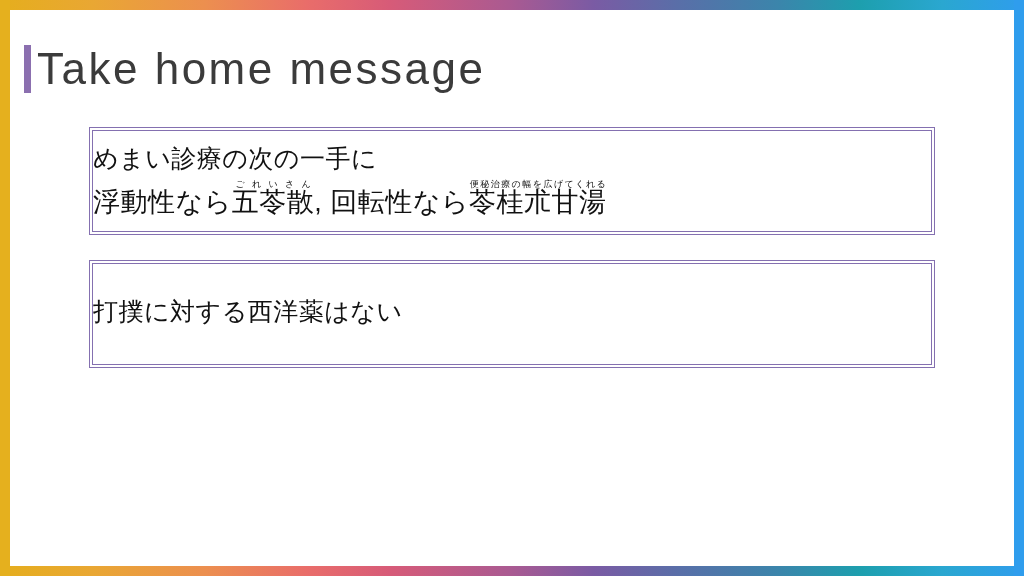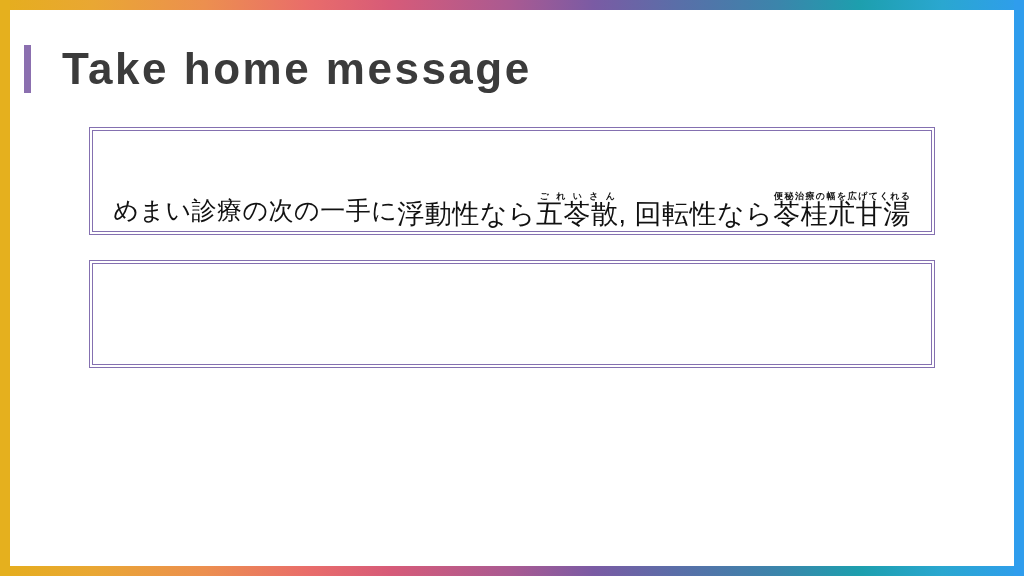--- a/index.html
+++ b/index.html
@@ -82,47 +82,46 @@
   }
   .title-accent {
     width: 7px;
     height: 48px;
     background: #8b6faf;
     margin-right: 6px;
     flex: none;
   }
   .title-text {
     font-size: 44px;
-    font-weight: 700;
+    font-weight: 400;
     color: #3b3b3b;
     letter-spacing: 2.5px;
     line-height: 1;
     white-space: nowrap;
-    margin-left: 25px;
   }
 
   
   .boxes {
     position: absolute;
     left: 92px;
     top: 130px;
     width: 840px;
   }
 
   .msg-box {
     box-sizing: border-box;
     width: 840px;
     height: 102px;
     background: #ffffff;
     border: 1px solid #8470b0;
     outline: 1px solid #8470b0;
     outline-offset: 2px;
     display: flex;
-    flex-direction: row;
-    align-items: flex-end;
+    flex-direction: column;
+    align-items: flex-start;
     justify-content: center;
     margin-bottom: 31px;
   }
   .msg-box:last-child { margin-bottom: 0; }
 
   .line {
     font-size: 25px;
     color: #111111;
     line-height: 1.22;
     text-align: center;
@@ -135,21 +134,21 @@
   
   ruby {
     ruby-position: over;
     -webkit-ruby-position: over;
   }
   rt {
     font-size: 9px;
     line-height: 1;
     color: #111111;
     letter-spacing: 0;
-    font-weight: 700;
+    font-weight: 400;
     transform: translateY(2px);
   }
 </style>
 </head>
 <body>
 
 <div class="slide">
 
   <div class="frame-top"></div>
   <div class="frame-bottom"></div>
@@ -163,16 +162,17 @@
 
   <div class="boxes">
 
     <div class="msg-box">
       <div class="line line-1">めまい診療の次の一手に</div>
       <div class="line line-2"><span>浮動性なら</span><ruby>五苓散<rt>ごれいさん</rt></ruby><span>, 回転性なら</span><ruby>苓桂朮甘湯<rt>便秘治療の幅を広げてくれる</rt></ruby></div>
     </div>
 
 
     <div class="msg-box">
+      <div class="line line-1">打撲に対する西洋薬はない</div>
     </div>
 
   </div>
 </div>
 
 </body></html>

